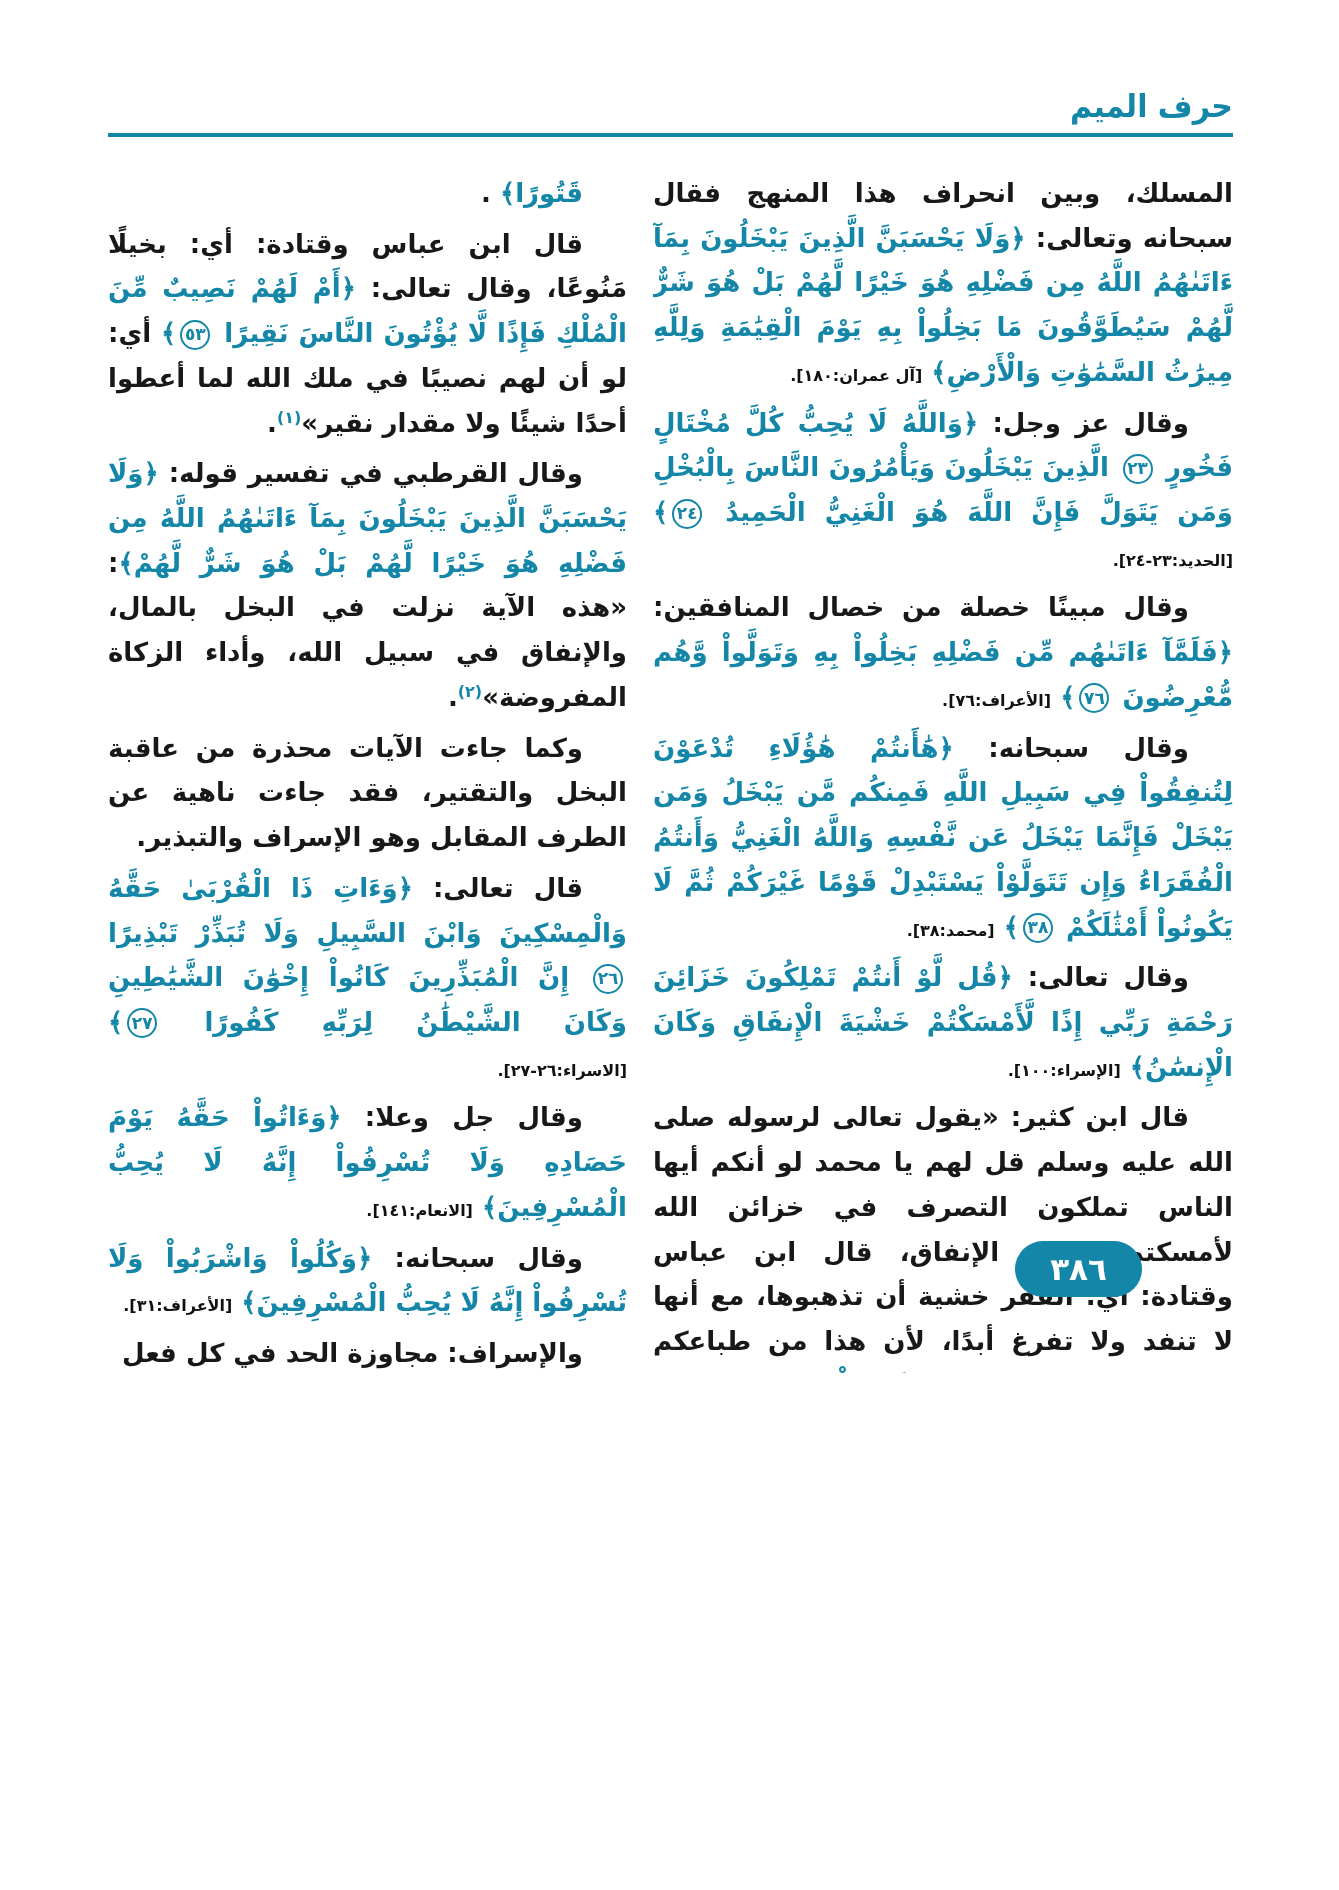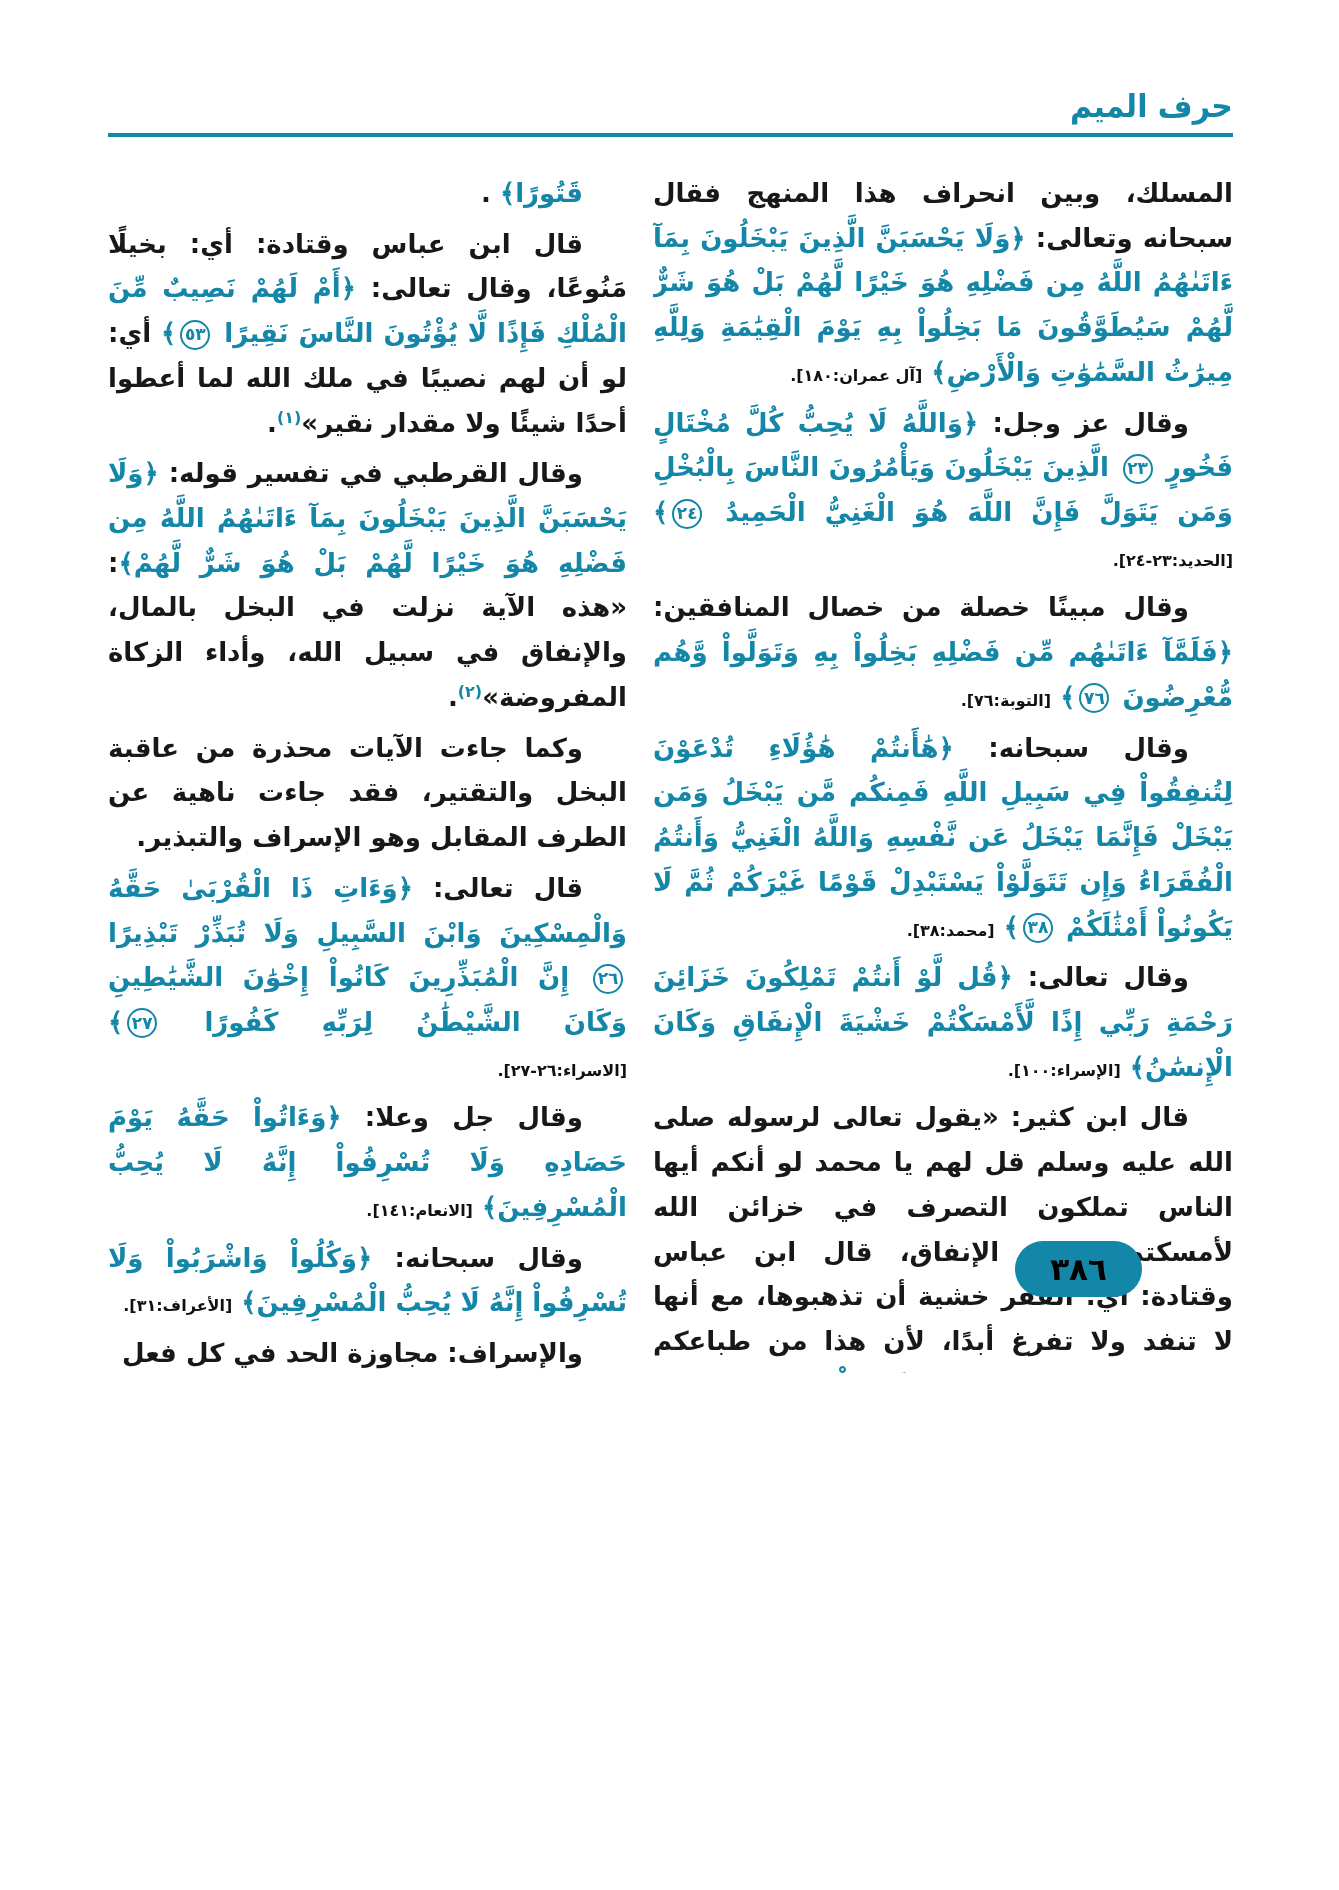--- a/index.html
+++ b/index.html
@@ -97,40 +97,40 @@
     text-shadow: 0 0 1px var(--accent, #1486a8);
   }
   .emblem-sub { font-size: 15px; font-weight: bold; margin-top: 6px; letter-spacing: 2px; }
   .page-pill {
     position: absolute;
     right: 197px; bottom: 76px;
     width: 127px; height: 56px;
     background: var(--accent, #1486a8);
     border-radius: 28px;
     display: flex; align-items: center; justify-content: center;
-    color: #000000;
+    color: #ffffff;
     font-size: 31px;
     font-weight: bold;
   }
 </style>
 </head>
 <body>
 
 <div class="page">
 
   <header>
     <div class="header-title">حرف الميم</div>
     <div class="header-rule"></div>
   </header>
 
   <div class="columns">
     <div class="col col-right" id="col-right">
         <p class="para no-indent"><span class="seg body">المسلك، وبين انحراف هذا المنهج فقال سبحانه وتعالى: </span><span class="seg quran">﴿وَلَا يَحْسَبَنَّ الَّذِينَ يَبْخَلُونَ بِمَآ ءَاتَىٰهُمُ اللَّهُ مِن فَضْلِهِ هُوَ خَيْرًا لَّهُمْ بَلْ هُوَ شَرٌّ لَّهُمْ سَيُطَوَّقُونَ مَا بَخِلُواْ بِهِ يَوْمَ الْقِيَٰمَةِ وَلِلَّهِ مِيرَٰثُ السَّمَٰوَٰتِ وَالْأَرْضِ﴾ </span><span class="seg ref">[آل عمران:١٨٠].</span></p>
         <p class="para"><span class="seg body">وقال عز وجل: </span><span class="seg quran">﴿وَاللَّهُ لَا يُحِبُّ كُلَّ مُخْتَالٍ فَخُورٍ </span><span class="seg marker">٢٣</span><span class="seg quran"> الَّذِينَ يَبْخَلُونَ وَيَأْمُرُونَ النَّاسَ بِالْبُخْلِ وَمَن يَتَوَلَّ فَإِنَّ اللَّهَ هُوَ الْغَنِيُّ الْحَمِيدُ </span><span class="seg marker">٢٤</span><span class="seg quran">﴾ </span><span class="seg ref">[الحديد:٢٣-٢٤].</span></p>
-        <p class="para"><span class="seg body">وقال مبينًا خصلة من خصال المنافقين: </span><span class="seg quran">﴿فَلَمَّآ ءَاتَىٰهُم مِّن فَضْلِهِ بَخِلُواْ بِهِ وَتَوَلَّواْ وَّهُم مُّعْرِضُونَ </span><span class="seg marker">٧٦</span><span class="seg quran">﴾ </span><span class="seg ref">[التوبة:٧٦].</span></p>
+        <p class="para"><span class="seg body">وقال مبينًا خصلة من خصال المنافقين: </span><span class="seg quran">﴿فَلَمَّآ ءَاتَىٰهُم مِّن فَضْلِهِ بَخِلُواْ بِهِ وَتَوَلَّواْ وَّهُم مُّعْرِضُونَ </span><span class="seg marker">٧٦</span><span class="seg quran">﴾ </span><span class="seg ref">[الأعراف:٧٦].</span></p>
         <p class="para"><span class="seg body">وقال سبحانه: </span><span class="seg quran">﴿هَٰأَنتُمْ هَٰؤُلَاءِ تُدْعَوْنَ لِتُنفِقُواْ فِي سَبِيلِ اللَّهِ فَمِنكُم مَّن يَبْخَلُ وَمَن يَبْخَلْ فَإِنَّمَا يَبْخَلُ عَن نَّفْسِهِ وَاللَّهُ الْغَنِيُّ وَأَنتُمُ الْفُقَرَاءُ وَإِن تَتَوَلَّوْاْ يَسْتَبْدِلْ قَوْمًا غَيْرَكُمْ ثُمَّ لَا يَكُونُواْ أَمْثَٰلَكُمْ </span><span class="seg marker">٣٨</span><span class="seg quran">﴾ </span><span class="seg ref">[محمد:٣٨].</span></p>
         <p class="para"><span class="seg body">وقال تعالى: </span><span class="seg quran">﴿قُل لَّوْ أَنتُمْ تَمْلِكُونَ خَزَائِنَ رَحْمَةِ رَبِّي إِذًا لَّأَمْسَكْتُمْ خَشْيَةَ الْإِنفَاقِ وَكَانَ الْإِنسَٰنُ﴾ </span><span class="seg ref">[الإسراء:١٠٠].</span></p>
         <p class="para"><span class="seg body">قال ابن كثير: «يقول تعالى لرسوله صلى الله عليه وسلم قل لهم يا محمد لو أنكم أيها الناس تملكون التصرف في خزائن الله لأمسكتم خشية الإنفاق، قال ابن عباس وقتادة: أي: الفقر خشية أن تذهبوها، مع أنها لا تنفد ولا تفرغ أبدًا، لأن هذا من طباعكم وسجاياكم، ولهذا قال: </span><span class="seg quran">﴿وَكَانَ الْإِنسَٰنُ</span></p>
       </div>
     <div class="col col-left">
       <div id="col-left">
           <p class="para"><span class="seg quran">قَتُورًا﴾</span><span class="seg body"> .</span></p>
           <p class="para"><span class="seg body">قال ابن عباس وقتادة: أي: بخيلًا مَنُوعًا، وقال تعالى: </span><span class="seg quran">﴿أَمْ لَهُمْ نَصِيبٌ مِّنَ الْمُلْكِ فَإِذًا لَّا يُؤْتُونَ النَّاسَ نَقِيرًا </span><span class="seg marker">٥٣</span><span class="seg quran">﴾ </span><span class="seg body">أي: لو أن لهم نصيبًا في ملك الله لما أعطوا أحدًا شيئًا ولا مقدار نقير»</span><span class="seg fn">(١)</span><span class="seg body">.</span></p>
           <p class="para"><span class="seg body">وقال القرطبي في تفسير قوله: </span><span class="seg quran">﴿وَلَا يَحْسَبَنَّ الَّذِينَ يَبْخَلُونَ بِمَآ ءَاتَىٰهُمُ اللَّهُ مِن فَضْلِهِ هُوَ خَيْرًا لَّهُمْ بَلْ هُوَ شَرٌّ لَّهُمْ﴾</span><span class="seg body">: «هذه الآية نزلت في البخل بالمال، والإنفاق في سبيل الله، وأداء الزكاة المفروضة»</span><span class="seg fn">(٢)</span><span class="seg body">.</span></p>
           <p class="para"><span class="seg body">وكما جاءت الآيات محذرة من عاقبة البخل والتقتير، فقد جاءت ناهية عن الطرف المقابل وهو الإسراف والتبذير.</span></p>

